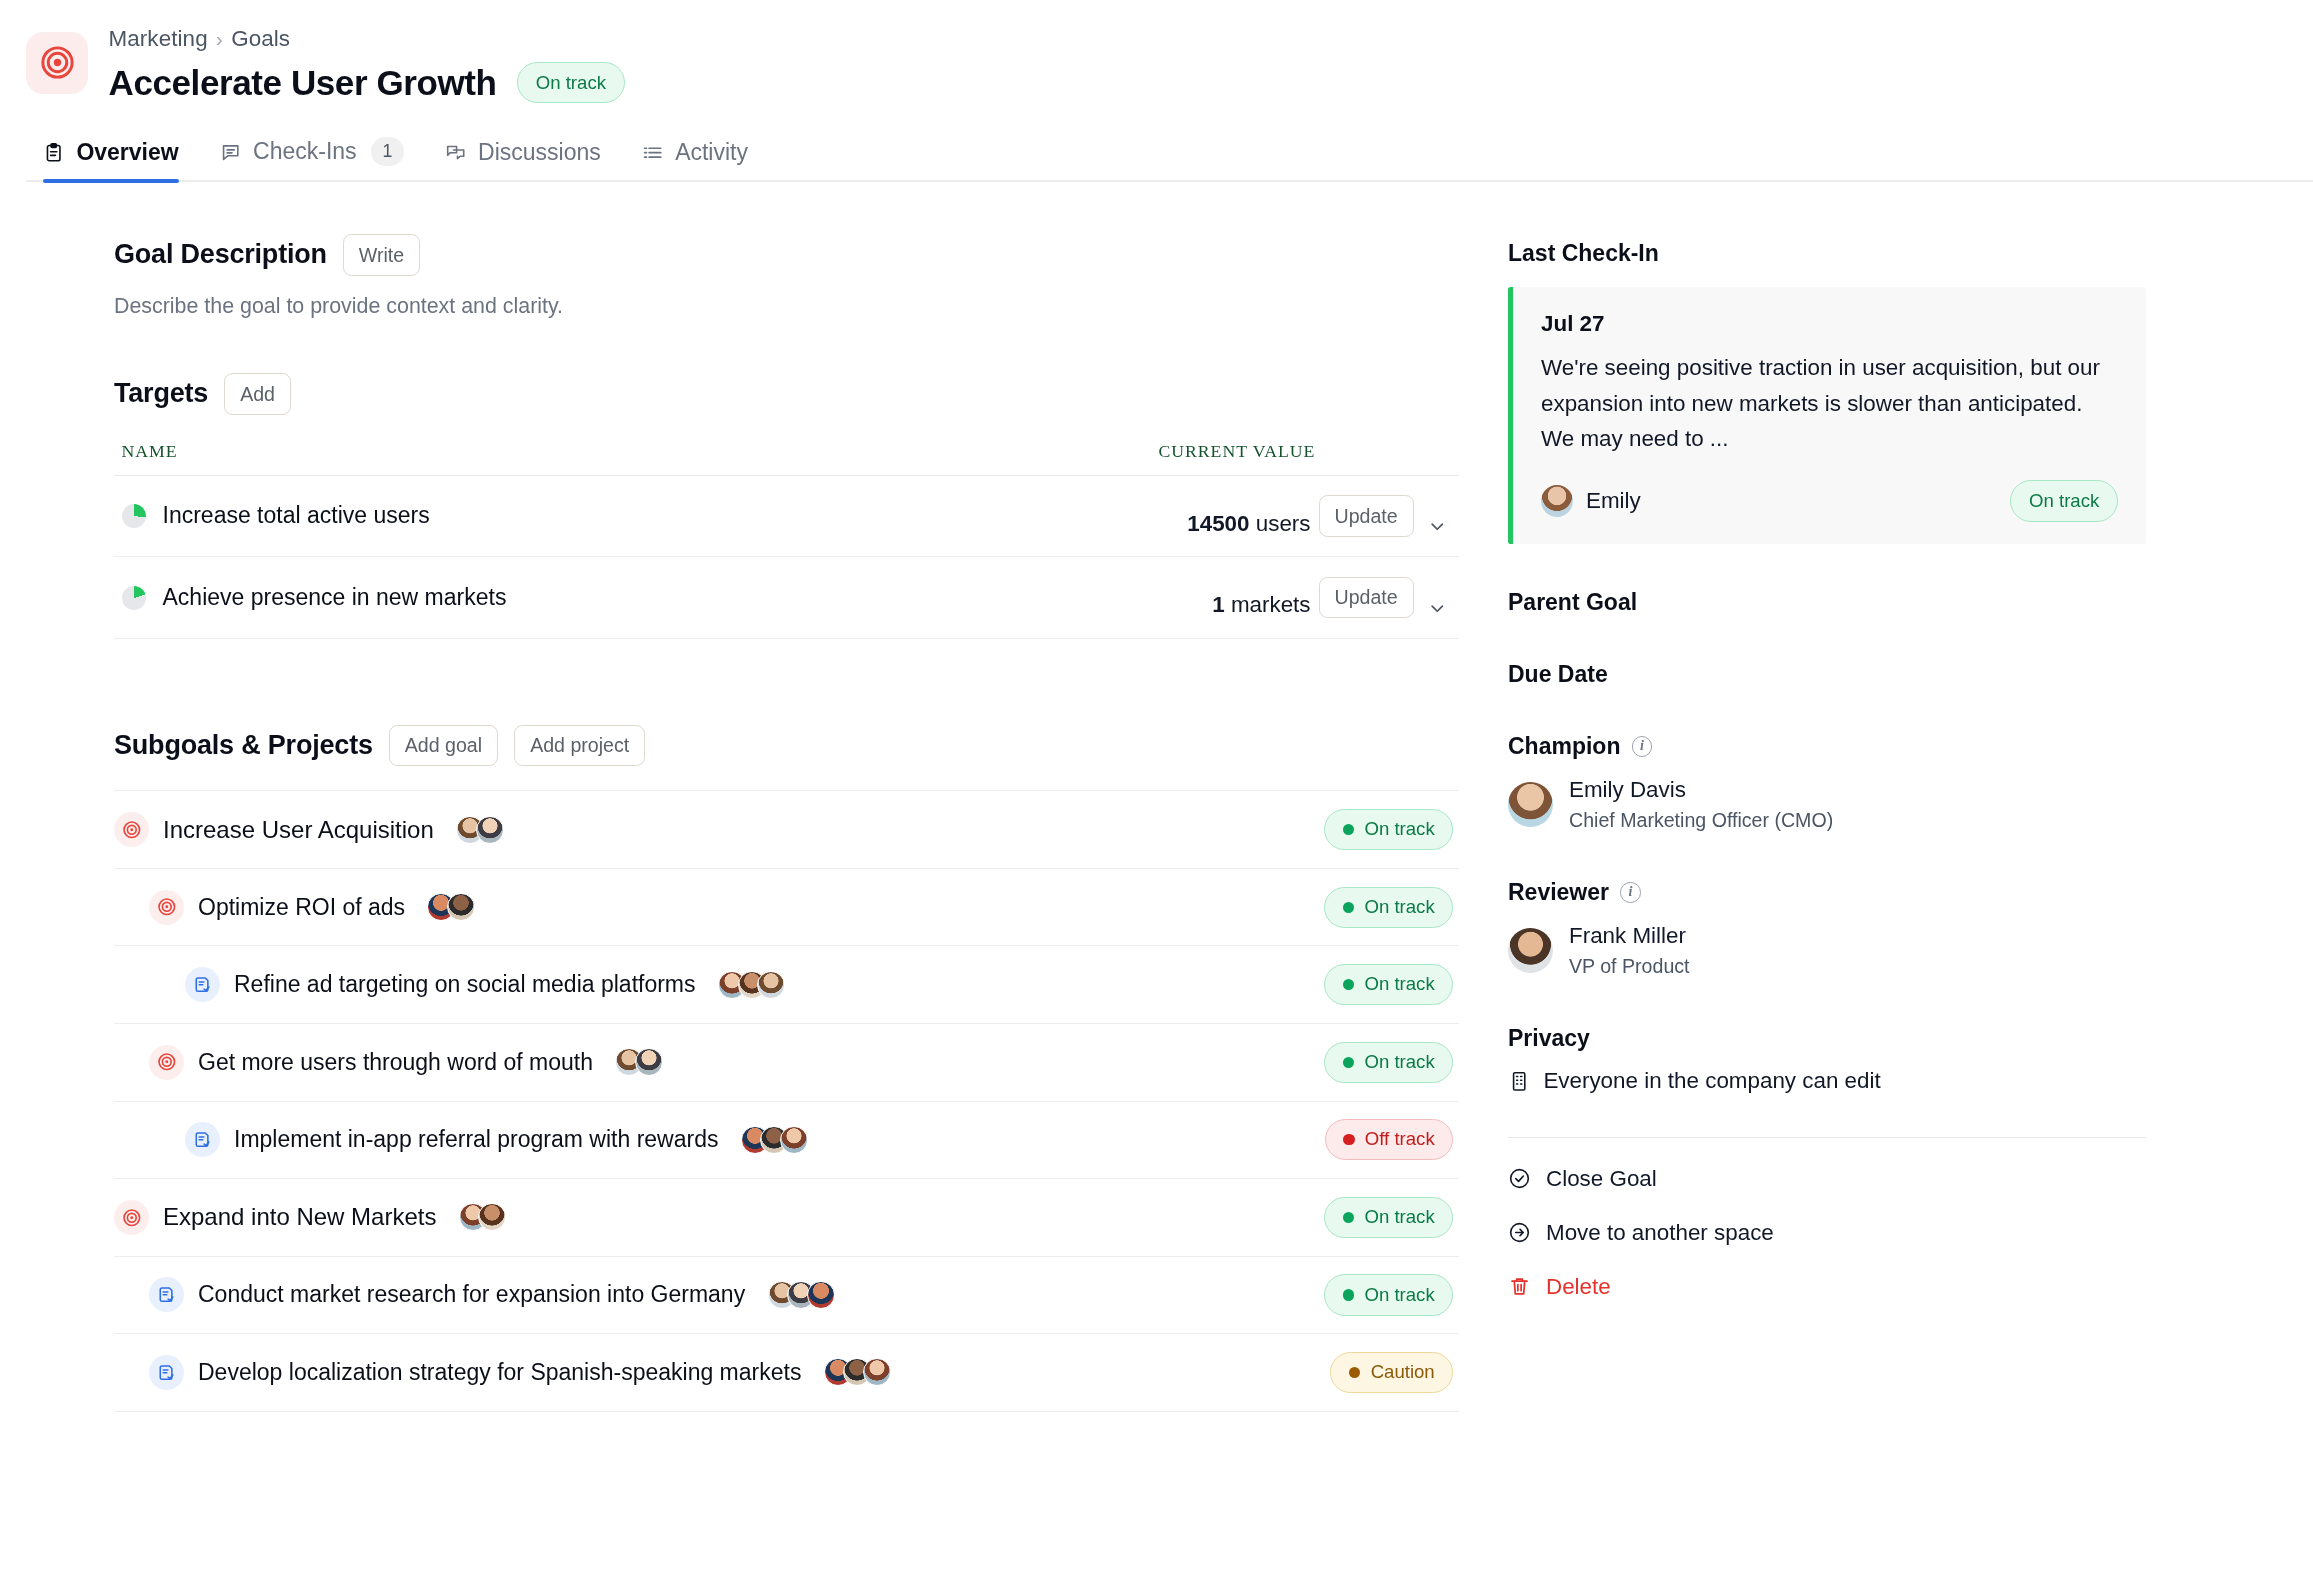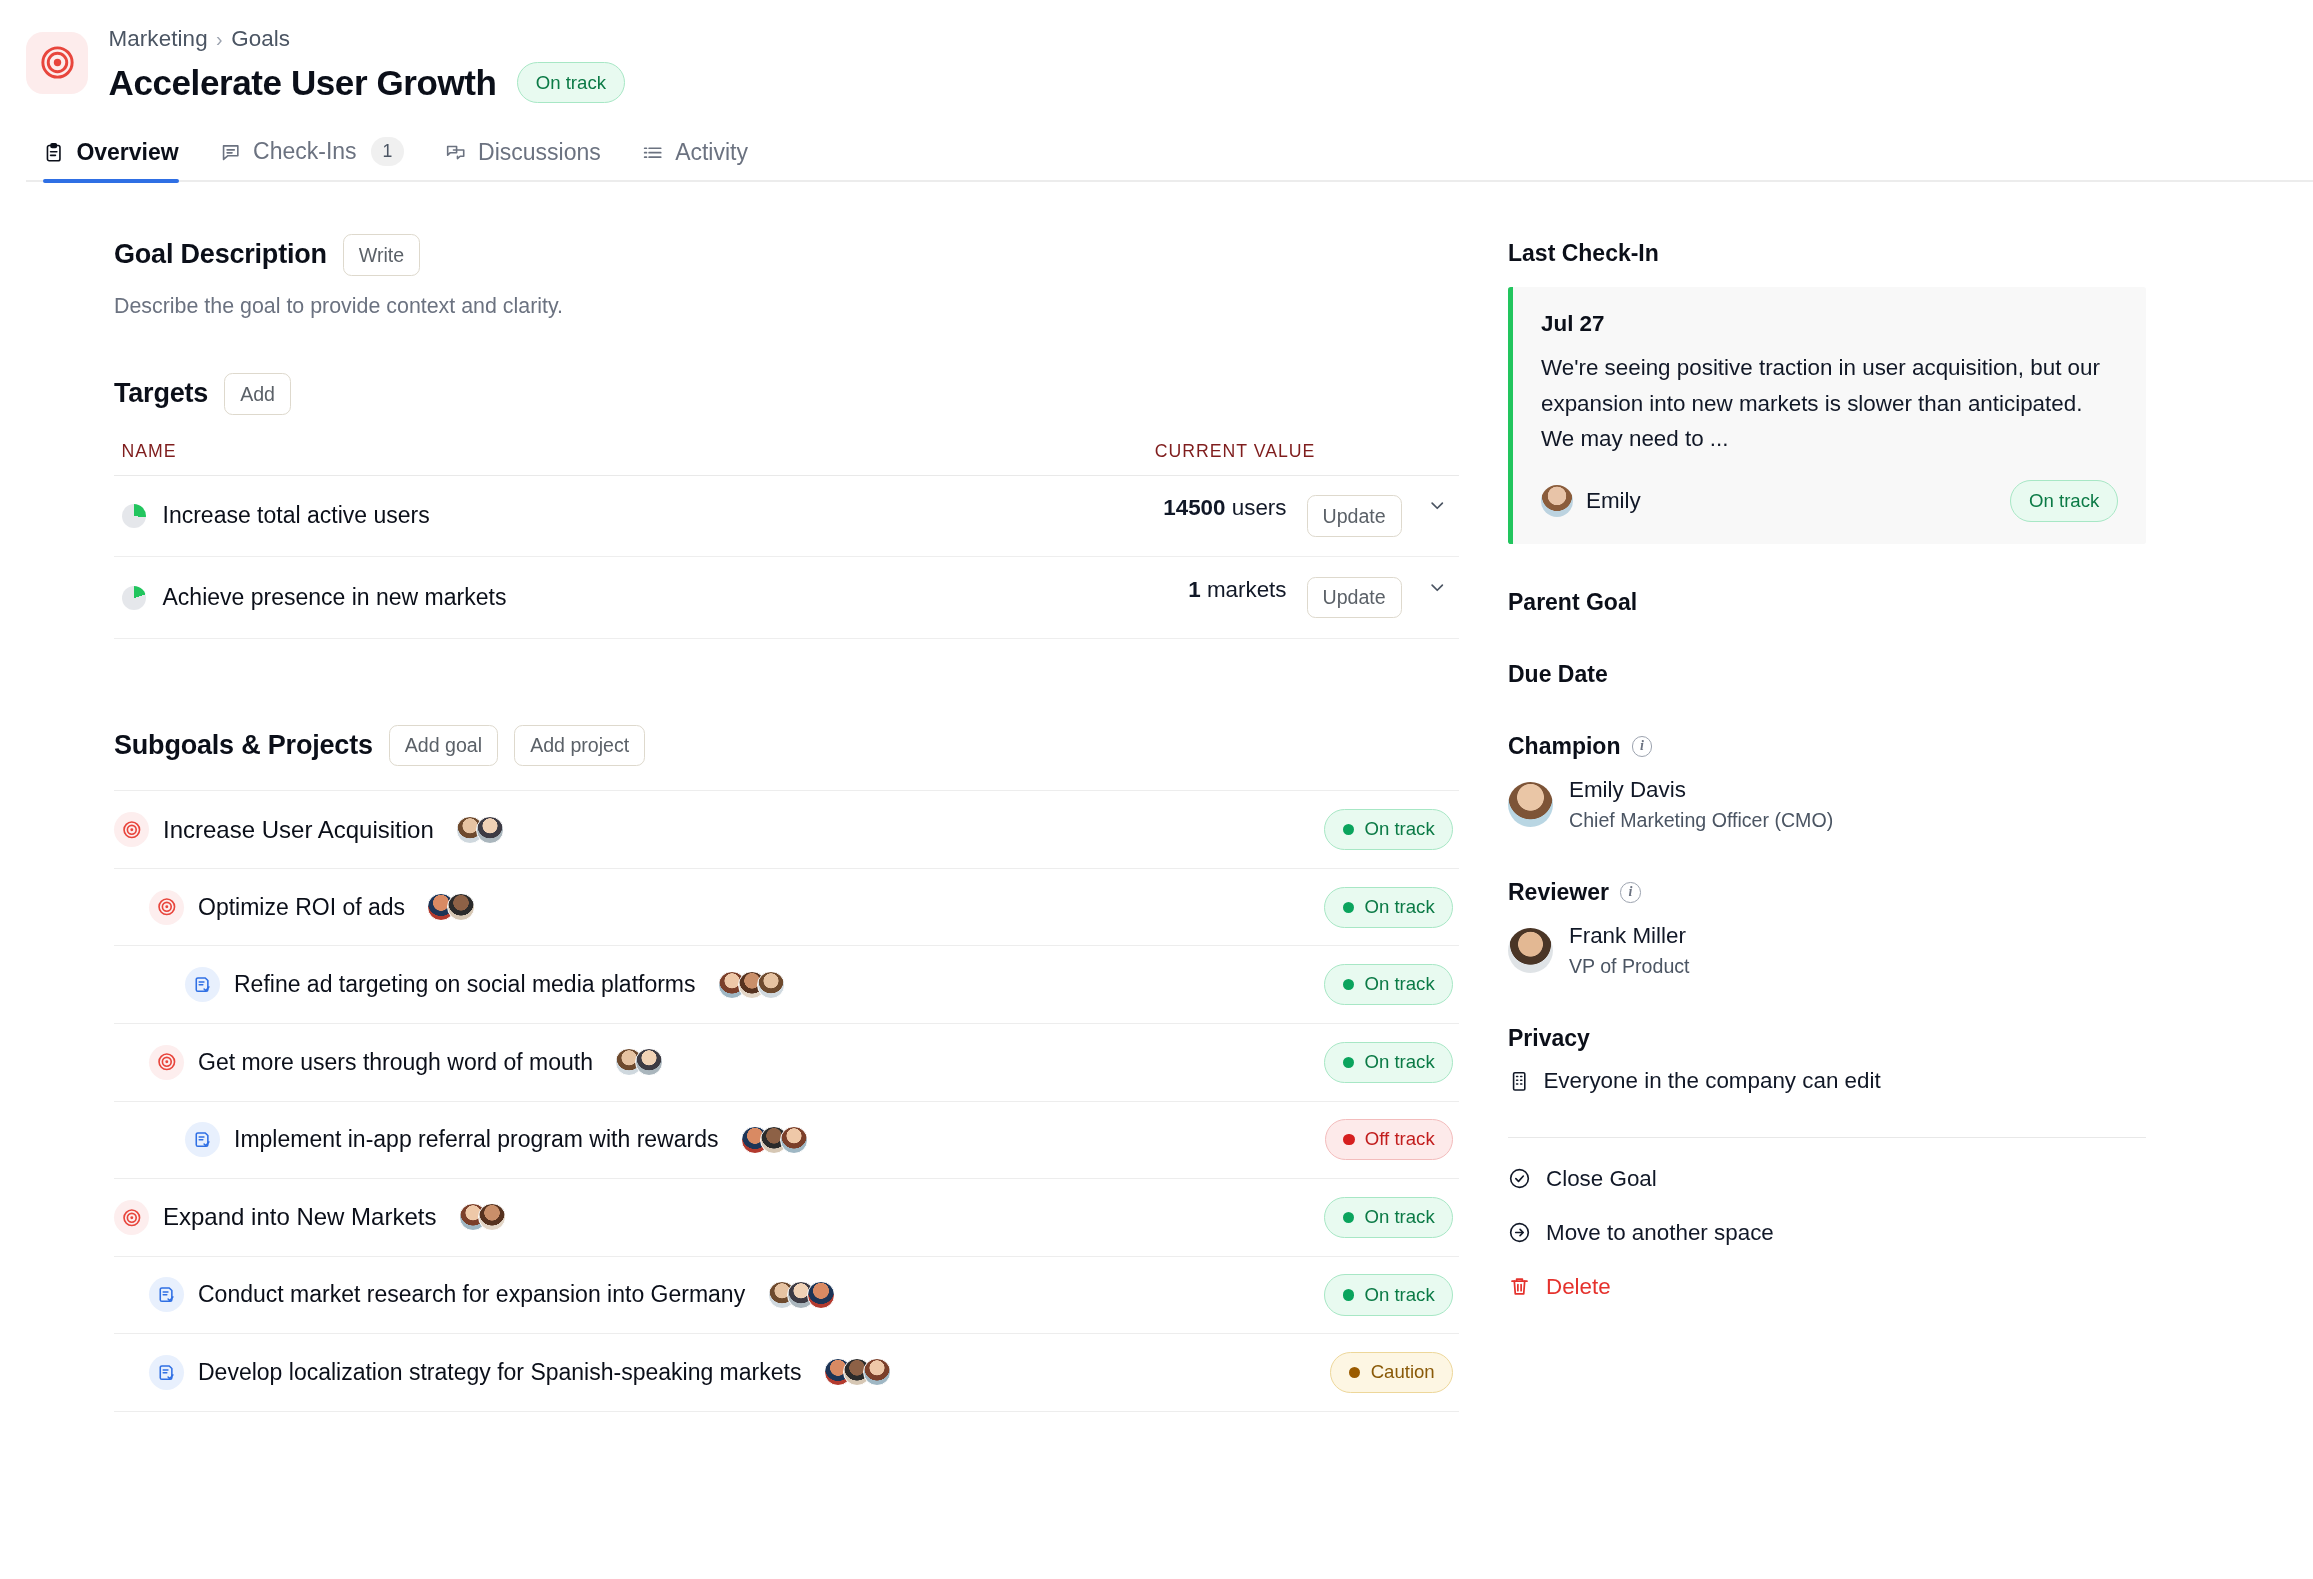--- a/index.html
+++ b/index.html
@@ -79,29 +79,29 @@
   }
   .muted-line { font-size: 21.4px; color: #6b7280; margin-top: 18.6px; }
 
   
   .targets { margin-top: 54px; }
   .tbl { margin-top: 26px; width: 1345px; }
   .tbl-head {
     display: flex; align-items: center; justify-content: space-between;
     border-bottom: 0.9px solid #e9e9e9; padding: 0 5.6px 13px 7.5px;
   }
-  .col-label { font-size: 17.7px; letter-spacing: 1px; color: #7f1d1d; font-weight: 500; }
+  .col-label { font-size: 17.7px; letter-spacing: 1px; color: #14532d; font-weight: 500; font-family: Liberation Serif, serif; }
   .col-label.right { margin-right: 138px; }
   .trow {
     display: flex; align-items: center; justify-content: space-between;
     border-bottom: 0.9px solid #eeeeee; padding: 19.6px 5.6px 19.6px 7.5px;
   }
   .trow-left { display: flex; align-items: center; gap: 17px; }
   .trow-name { font-size: 23px; color: #0b0f19; }
-  .trow-right { display: flex; align-items: flex-start; gap: 20px; }
+  .trow-right { display: flex; align-items: flex-end; gap: 8px; }
   .tval { font-size: 22.4px; color: #111827; }
   .tval b { font-weight: 700; }
   .chev { color: #4b5563; font-size: 20.5px; padding: 0 5.6px; cursor: pointer; }
   .pie { width: 24px; height: 24px; border-radius: 50%; flex: none; }
 
   
   .subgoals { margin-top: 86px; }
   .sg-list { margin-top: 24px; width: 1345px; border-top: 0.9px solid #ededed; }
   .sg-row {
     display: flex; align-items: center; justify-content: space-between;

